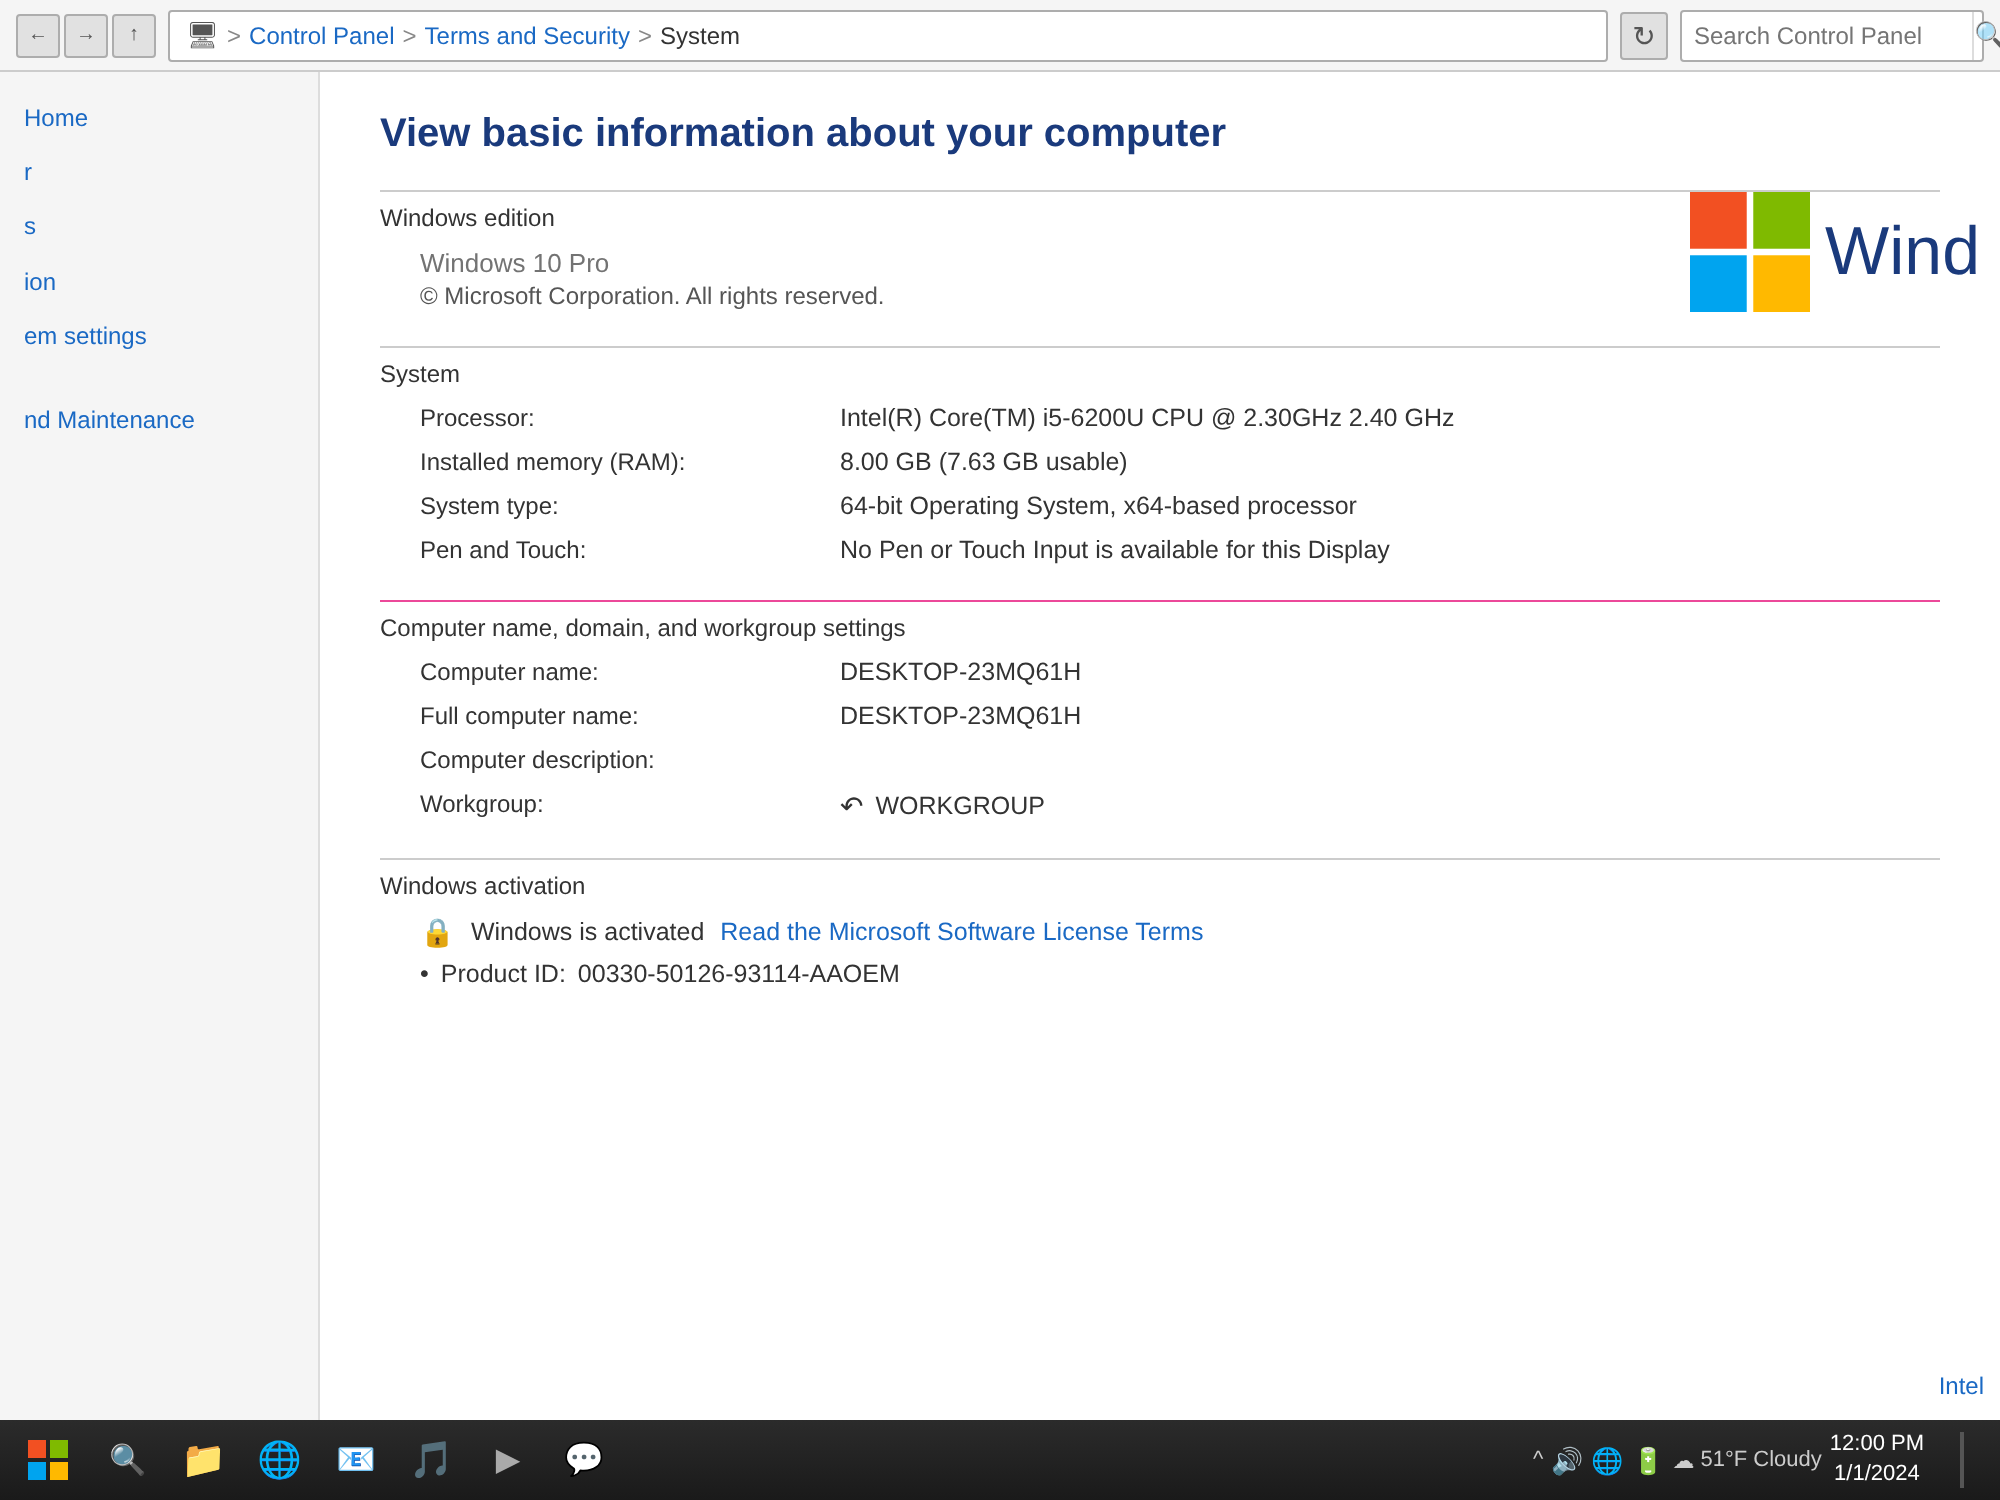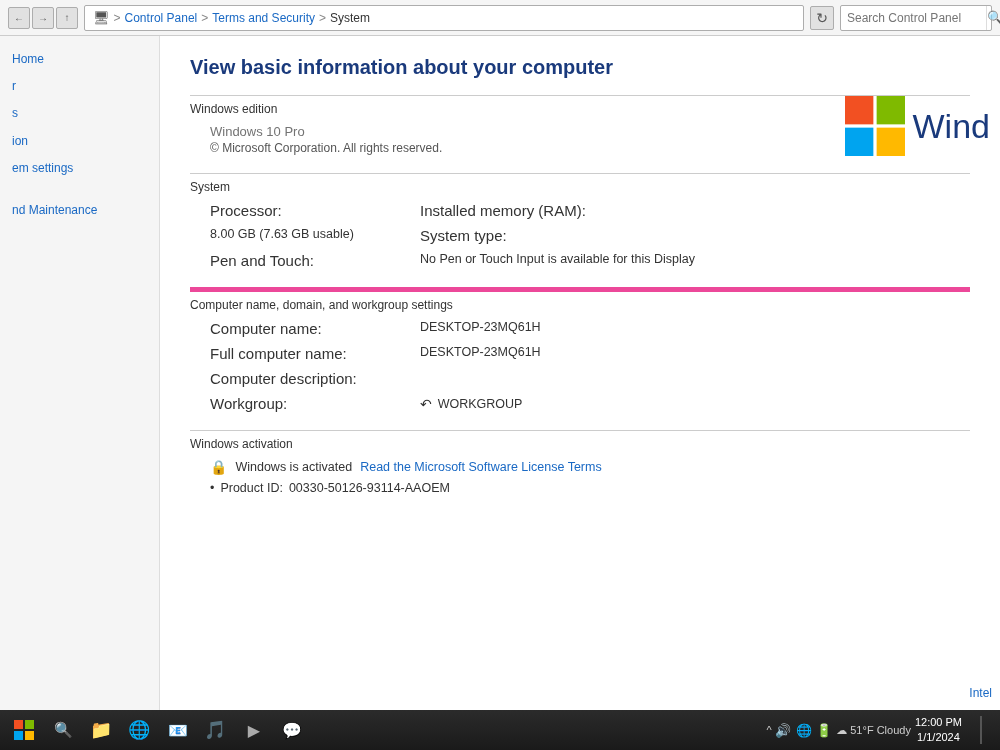--- a/index.html
+++ b/index.html
@@ -174,30 +174,30 @@
     
     .info-table {
       display: grid;
       grid-template-columns: 200px 1fr;
       gap: 8px 10px;
       padding-left: 20px;
       margin-top: 4px;
     }
     .info-label {
       color: #333;
-      font-size: 15px;
+      font-size: 12px;
     }
     .info-value {
       color: #333;
       font-size: 12.5px;
     }
 
     
     .comp-name-section {
-      border-top: 5px solid #ec4899;
+      border-top: 1px solid #ec4899;
       margin-bottom: 18px;
       padding-top: 6px;
     }
     .comp-name-title {
       font-size: 12px;
       color: #333;
       margin-bottom: 8px;
     }
     .comp-name-table {
       display: grid;
@@ -367,25 +367,27 @@
         <rect x="0" y="29" width="26" height="26" class="flag-blue"></rect>
         <rect x="29" y="29" width="26" height="26" class="flag-yellow"></rect>
       </svg>
       <span style="font-size:34px; color:#1a3a7c; font-weight:200;">Wind</span>
     </div>
 
     <div class="section">
       <div class="section-title">System</div>
       <div class="info-table">
         <span class="info-label">Processor:</span>
+        <span class="info-value">Intel(R) Core(TM) i5-6200U CPU @ 2.30GHz  2.40 GHz</span>
 
         <span class="info-label">Installed memory (RAM):</span>
         <span class="info-value">8.00 GB (7.63 GB usable)</span>
 
         <span class="info-label">System type:</span>
+        <span class="info-value">64-bit Operating System, x64-based processor</span>
 
         <span class="info-label">Pen and Touch:</span>
         <span class="info-value">No Pen or Touch Input is available for this Display</span>
       </div>
     </div>
 
     <div class="comp-name-section">
       <div class="comp-name-title">Computer name, domain, and workgroup settings</div>
       <div class="comp-name-table">
         <span class="info-label">Computer name:</span>

